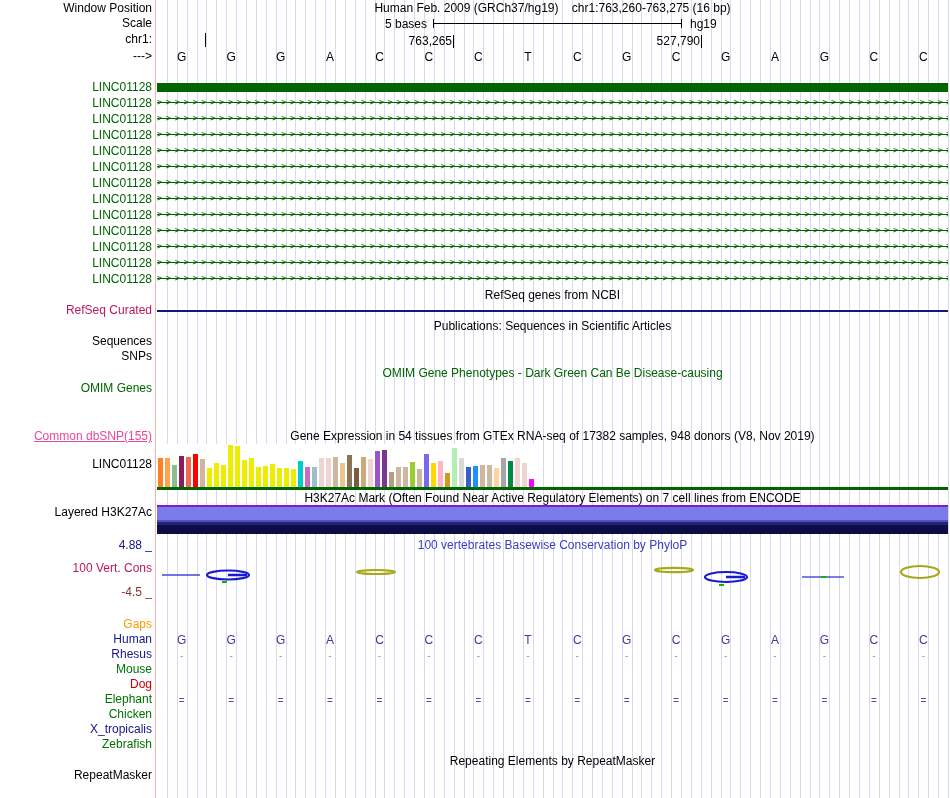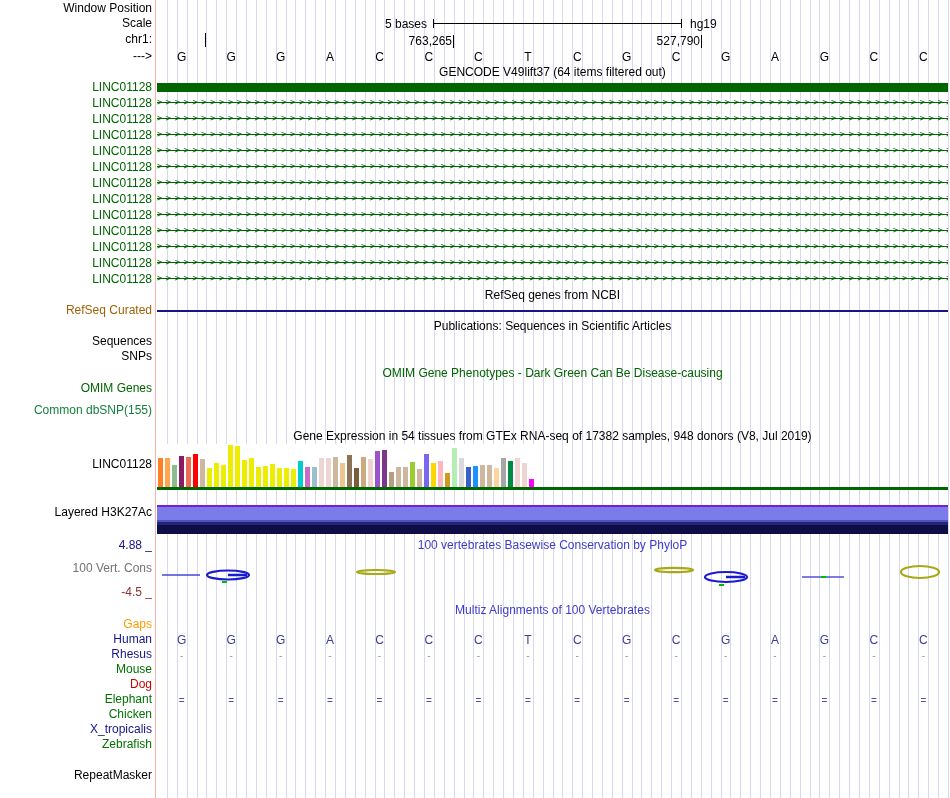--- a/index.html
+++ b/index.html
@@ -91,20 +91,21 @@
     <div style="position: absolute; left: 868.9px; top: 0px; width: 1px; height: 798px; background: rgb(216, 216, 239);"></div>
     <div style="position: absolute; left: 878.787px; top: 0px; width: 1px; height: 798px; background: rgb(216, 216, 239);"></div>
     <div style="position: absolute; left: 888.675px; top: 0px; width: 1px; height: 798px; background: rgb(216, 216, 239);"></div>
     <div style="position: absolute; left: 898.562px; top: 0px; width: 1px; height: 798px; background: rgb(216, 216, 239);"></div>
     <div style="position: absolute; left: 908.45px; top: 0px; width: 1px; height: 798px; background: rgb(216, 216, 239);"></div>
     <div style="position: absolute; left: 918.337px; top: 0px; width: 1px; height: 798px; background: rgb(216, 216, 239);"></div>
     <div style="position: absolute; left: 928.225px; top: 0px; width: 1px; height: 798px; background: rgb(216, 216, 239);"></div>
     <div style="position: absolute; left: 938.112px; top: 0px; width: 1px; height: 798px; background: rgb(216, 216, 239);"></div>
     <div style="position: absolute; left: 948px; top: 0px; width: 1px; height: 798px; background: rgb(216, 216, 239);"></div>
     <div style="position: absolute; left: 155px; top: 0px; width: 1px; height: 798px; background: rgb(248, 180, 168);"></div>
+    <div class="hdrline" style="position: absolute; top: 2px;"><span>Human Feb. 2009 (GRCh37/hg19)</span><span>&nbsp;&nbsp;&nbsp;&nbsp;</span><span>chr1:763,260-763,275 (16 bp)</span></div>
     <div style="position: absolute; right: 523px; top: 17px; font-size: 12px; text-align: right;">5 bases</div>
     <div style="position: absolute; left: 433px; top: 19px; width: 247px; height: 9px; border-left: 1px solid rgb(0, 0, 0); border-right: 1px solid rgb(0, 0, 0); background: linear-gradient(transparent 4px, rgb(0, 0, 0) 4px, rgb(0, 0, 0) 5px, transparent 5px);"></div>
     <div style="position: absolute; left: 690px; top: 17px; font-size: 12px;">hg19</div>
     <div style="position: absolute; left: 205px; top: 33px; width: 1px; height: 14px; background: rgb(0, 0, 0);"></div>
     <div style="position: absolute; right: 498px; top: 34px; font-size: 12px; text-align: right;">763,265</div>
     <div style="position: absolute; left: 453px; top: 35px; width: 1px; height: 13px; background: rgb(0, 0, 0);"></div>
     <div style="position: absolute; right: 250px; top: 34px; font-size: 12px; text-align: right;">527,790</div>
     <div style="position: absolute; left: 701px; top: 35px; width: 1px; height: 13px; background: rgb(0, 0, 0);"></div>
     <div class="baseletter" style="position: absolute; left: 161.72px; top: 50px; color: rgb(0, 0, 0);">G</div>
     <div class="baseletter" style="position: absolute; left: 211.16px; top: 50px; color: rgb(0, 0, 0);">G</div>
@@ -115,53 +116,53 @@
     <div class="baseletter" style="position: absolute; left: 458.36px; top: 50px; color: rgb(0, 0, 0);">C</div>
     <div class="baseletter" style="position: absolute; left: 507.8px; top: 50px; color: rgb(0, 0, 0);">T</div>
     <div class="baseletter" style="position: absolute; left: 557.24px; top: 50px; color: rgb(0, 0, 0);">C</div>
     <div class="baseletter" style="position: absolute; left: 606.68px; top: 50px; color: rgb(0, 0, 0);">G</div>
     <div class="baseletter" style="position: absolute; left: 656.12px; top: 50px; color: rgb(0, 0, 0);">C</div>
     <div class="baseletter" style="position: absolute; left: 705.56px; top: 50px; color: rgb(0, 0, 0);">G</div>
     <div class="baseletter" style="position: absolute; left: 755px; top: 50px; color: rgb(0, 0, 0);">A</div>
     <div class="baseletter" style="position: absolute; left: 804.44px; top: 50px; color: rgb(0, 0, 0);">G</div>
     <div class="baseletter" style="position: absolute; left: 853.88px; top: 50px; color: rgb(0, 0, 0);">C</div>
     <div class="baseletter" style="position: absolute; left: 903.32px; top: 50px; color: rgb(0, 0, 0);">C</div>
-    <div class="title" style="position: absolute; top: 66px; color: rgb(0, 0, 0);">GENCODE V49lift37 (64 items filtered out)</div>
     <div class="title" style="position: absolute; top: 289px; color: rgb(0, 0, 0);">RefSeq genes from NCBI</div>
     <div class="title" style="position: absolute; top: 320px; color: rgb(0, 0, 0);">Publications: Sequences in Scientific Articles</div>
     <div class="title" style="position: absolute; top: 367px; color: rgb(0, 100, 0);">OMIM Gene Phenotypes - Dark Green Can Be Disease-causing</div>
-    <div class="title" style="position: absolute; top: 430px; color: rgb(0, 0, 0);">Gene Expression in 54 tissues from GTEx RNA-seq of 17382 samples, 948 donors (V8, Jul 2019)</div>
+    <div class="title" style="position: absolute; top: 430px; color: rgb(0, 0, 0);">Gene Expression in 54 tissues from GTEx RNA-seq of 17382 samples, 948 donors (V8, Nov 2019)</div>
+    <div class="title" style="position: absolute; top: 492px; color: rgb(0, 0, 0);">H3K27Ac Mark (Often Found Near Active Regulatory Elements) on 7 cell lines from ENCODE</div>
     <div class="title" style="position: absolute; top: 539px; color: rgb(60, 60, 200);">100 vertebrates Basewise Conservation by PhyloP</div>
-    <div class="title" style="position: absolute; top: 604px; color: rgb(60, 60, 200);">Multiz Alignments of 100 Vertebrates</div>
+    <div class="title" style="position: absolute; top: 755px; color: rgb(0, 0, 0);">Repeating Elements by RepeatMasker</div>
     <div class="lbl" style="position: absolute; top: 2px; color: rgb(0, 0, 0);">Window Position</div>
     <div class="lbl" style="position: absolute; top: 17px; color: rgb(0, 0, 0);">Scale</div>
     <div class="lbl" style="position: absolute; top: 33px; color: rgb(0, 0, 0);">chr1:</div>
     <div class="lbl" style="position: absolute; top: 50px; color: rgb(0, 0, 0);">---&gt;</div>
     <div class="lbl" style="position: absolute; top: 81px; color: rgb(0, 100, 0);">LINC01128</div>
     <div class="lbl" style="position: absolute; top: 97px; color: rgb(0, 100, 0);">LINC01128</div>
     <div class="lbl" style="position: absolute; top: 113px; color: rgb(0, 100, 0);">LINC01128</div>
     <div class="lbl" style="position: absolute; top: 129px; color: rgb(0, 100, 0);">LINC01128</div>
     <div class="lbl" style="position: absolute; top: 145px; color: rgb(0, 100, 0);">LINC01128</div>
     <div class="lbl" style="position: absolute; top: 161px; color: rgb(0, 100, 0);">LINC01128</div>
     <div class="lbl" style="position: absolute; top: 177px; color: rgb(0, 100, 0);">LINC01128</div>
     <div class="lbl" style="position: absolute; top: 193px; color: rgb(0, 100, 0);">LINC01128</div>
     <div class="lbl" style="position: absolute; top: 209px; color: rgb(0, 100, 0);">LINC01128</div>
     <div class="lbl" style="position: absolute; top: 225px; color: rgb(0, 100, 0);">LINC01128</div>
     <div class="lbl" style="position: absolute; top: 241px; color: rgb(0, 100, 0);">LINC01128</div>
     <div class="lbl" style="position: absolute; top: 257px; color: rgb(0, 100, 0);">LINC01128</div>
     <div class="lbl" style="position: absolute; top: 273px; color: rgb(0, 100, 0);">LINC01128</div>
-    <div class="lbl" style="position: absolute; top: 304px; color: #a16207;">RefSeq Curated</div>
+    <div class="lbl" style="position: absolute; top: 304px; color: #be185d;">RefSeq Curated</div>
     <div class="lbl" style="position: absolute; top: 335px; color: rgb(0, 0, 0);">Sequences</div>
     <div class="lbl" style="position: absolute; top: 350px; color: rgb(0, 0, 0);">SNPs</div>
     <div class="lbl" style="position: absolute; top: 382px; color: rgb(0, 100, 0);">OMIM Genes</div>
-    <div class="lbl" style="position: absolute; top: 404px; color: #15803d;">Common dbSNP(155)</div>
+    <div class="lbl" style="position: absolute; top: 430px; color: #ec4899; text-decoration: underline;">Common dbSNP(155)</div>
     <div class="lbl" style="position: absolute; top: 458px; color: rgb(0, 0, 0);">LINC01128</div>
     <div class="lbl" style="position: absolute; top: 506px; color: rgb(0, 0, 0);">Layered H3K27Ac</div>
     <div class="lbl" style="position: absolute; top: 539px; color: rgb(21, 21, 138);">4.88 _</div>
-    <div class="lbl" style="position: absolute; top: 562px; color: #737373;">100 Vert. Cons</div>
+    <div class="lbl" style="position: absolute; top: 562px; color: #be185d;">100 Vert. Cons</div>
     <div class="lbl" style="position: absolute; top: 586px; color: rgb(139, 50, 50);">-4.5 _</div>
     <div class="lbl" style="position: absolute; top: 618px; color: rgb(255, 153, 0);">Gaps</div>
     <div class="lbl" style="position: absolute; top: 633px; color: rgb(21, 21, 138);">Human</div>
     <div class="lbl" style="position: absolute; top: 648px; color: rgb(21, 21, 138);">Rhesus</div>
     <div class="lbl" style="position: absolute; top: 663px; color: rgb(0, 114, 0);">Mouse</div>
     <div class="lbl" style="position: absolute; top: 678px; color: rgb(204, 0, 0);">Dog</div>
     <div class="lbl" style="position: absolute; top: 693px; color: rgb(0, 114, 0);">Elephant</div>
     <div class="lbl" style="position: absolute; top: 708px; color: rgb(0, 114, 0);">Chicken</div>
     <div class="lbl" style="position: absolute; top: 723px; color: rgb(21, 21, 138);">X_tropicalis</div>
     <div class="lbl" style="position: absolute; top: 738px; color: rgb(0, 114, 0);">Zebrafish</div>

